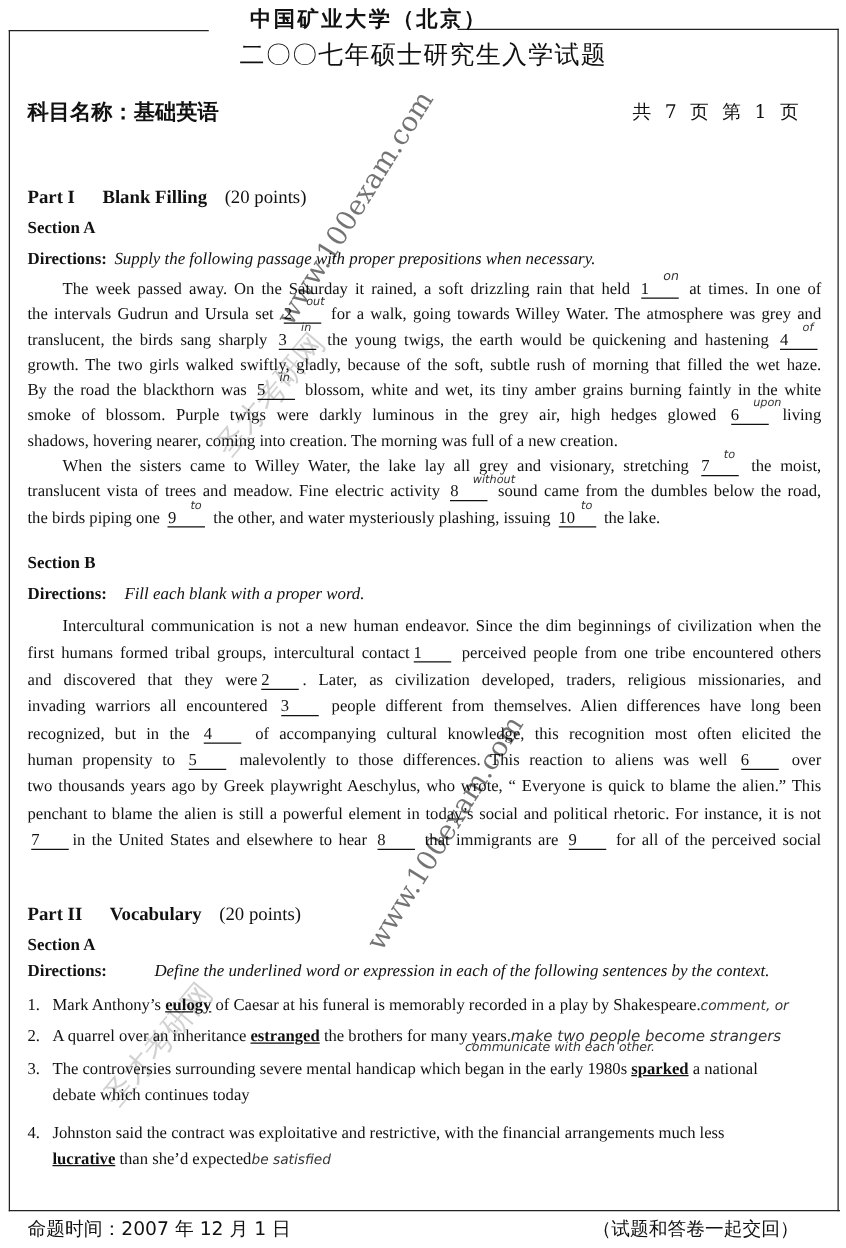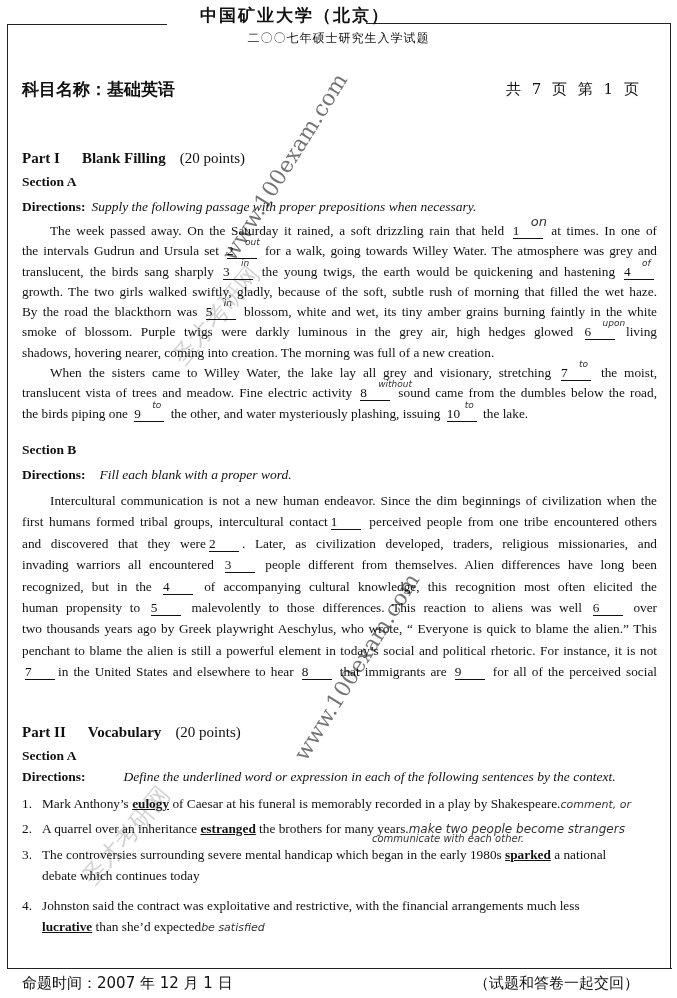--- a/index.html
+++ b/index.html
@@ -7,21 +7,21 @@
          font-family:"Liberation Serif", "DejaVu Serif", serif; color:#111; }
   .abs { position:absolute; }
   .frame-top-l { left:7px; top:24px; width:160px; border-top:1.5px solid #222; }
   .frame-top-r { left:366px; top:23px; width:305px; border-top:1.5px solid #222; }
   .frame-left { left:7px; top:24px; height:945px; border-left:1.5px solid #222; }
   .frame-right { left:670px; top:23px; height:946px; border-left:1.5px solid #222; }
   .frame-bottom { left:7px; top:968px; width:665px; border-top:1.5px solid #222; }
 
   .univ { left:0; width:590px; top:4px; text-align:center; font-size:17px; font-weight:bold; letter-spacing:2px;
           font-family:"DejaVu Serif", serif; }
-  .exam-title { left:0; width:677px; top:30px; text-align:center; font-size:12px; letter-spacing:1px;
+  .exam-title { left:0; width:677px; top:30px; text-align:center; font-size:20px; letter-spacing:1px;
           font-family:"DejaVu Sans", sans-serif; font-weight:normal; }
   .subject { left:22px; top:78px; font-size:17px; font-family:Liberation Mono, monospace; font-weight:bold; }
   .pages { left:506px; top:80px; font-size:15px; font-family:"DejaVu Serif", serif; word-spacing:6px; }
 
   .part-h { font-size:15px; font-weight:bold; }
   .part-h .pts { font-weight:normal; margin-left:14px; }
   .part-h .ttl { margin-left:22px; }
   .sec-h { font-size:13.5px; font-weight:bold; }
   .dir { font-size:13.5px;font-family:Liberation Serif, serif; }
   .dir b { font-weight:bold; }
@@ -54,21 +54,21 @@
 <div class="abs pages">共 7 页 第 1 页</div>
 
 <div class="abs part-h" style="left:22px; top:150px;">
   <span>Part I</span><span class="ttl">Blank Filling</span><span class="pts">(20 points)</span>
 </div>
 <div class="abs sec-h" style="left:22px; top:174px;">Section A</div>
 <div class="abs dir" style="left:22px; top:199px;">
   <b>Directions:</b><i>Supply the following passage with proper prepositions when necessary.</i>
 </div>
 <div class="abs para" style="top:221px;" id="p1a">
-    <div style="text-align: justify; text-align-last: justify;"><span class="indent"></span><span>The week passed away. On the Saturday it rained, a soft drizzling rain that held </span><span class="blank" style="position: relative;">1<span class="hand" style="position: absolute; left: 60%; top: -9px; font-size: 13px; white-space: nowrap;">on</span></span><span> at times. In one of</span></div>
+    <div style="text-align: justify; text-align-last: justify;"><span class="indent"></span><span>The week passed away. On the Saturday it rained, a soft drizzling rain that held </span><span class="blank" style="position: relative;">1<span class="hand" style="position: absolute; left: 60%; top: -9px; font-size: 10px; white-space: nowrap;">on</span></span><span> at times. In one of</span></div>
     <div style="text-align: justify; text-align-last: justify;"><span>the intervals Gudrun and Ursula set </span><span class="blank" style="position: relative;">2<span class="hand" style="position: absolute; left: 60%; top: -9px; font-size: 9px; white-space: nowrap;">out</span></span><span> for a walk, going towards Willey Water. The atmosphere was grey and</span></div>
     <div style="text-align: justify; text-align-last: justify;"><span>translucent, the birds sang sharply </span><span class="blank" style="position: relative;">3<span class="hand" style="position: absolute; left: 60%; top: -9px; font-size: 9px; white-space: nowrap;">in</span></span><span> the young twigs, the earth would be quickening and hastening </span><span class="blank" style="position: relative;">4<span class="hand" style="position: absolute; left: 60%; top: -9px; font-size: 9px; white-space: nowrap;">of</span></span></div>
     <div style="text-align: justify; text-align-last: justify;"><span>growth. The two girls walked swiftly, gladly, because of the soft, subtle rush of morning that filled the wet haze.</span></div>
     <div style="text-align: justify; text-align-last: justify;"><span>By the road the blackthorn was </span><span class="blank" style="position: relative;">5<span class="hand" style="position: absolute; left: 60%; top: -9px; font-size: 9px; white-space: nowrap;">in</span></span><span> blossom, white and wet, its tiny amber grains burning faintly in the white</span></div>
     <div style="text-align: justify; text-align-last: justify;"><span>smoke of blossom. Purple twigs were darkly luminous in the grey air, high hedges glowed </span><span class="blank" style="position: relative;">6<span class="hand" style="position: absolute; left: 60%; top: -9px; font-size: 9px; white-space: nowrap;">upon</span></span><span> living</span></div>
     <div style="text-align: right; text-align-last: left;"><span>shadows, hovering nearer, coming into creation. The morning was full of a new creation.</span></div>
     <div style="text-align: justify; text-align-last: justify;"><span class="indent"></span><span>When the sisters came to Willey Water, the lake lay all grey and visionary, stretching </span><span class="blank" style="position: relative;">7<span class="hand" style="position: absolute; left: 60%; top: -9px; font-size: 9px; white-space: nowrap;">to</span></span><span> the moist,</span></div>
     <div style="text-align: justify; text-align-last: justify;"><span>translucent vista of trees and meadow. Fine electric activity </span><span class="blank" style="position: relative;">8<span class="hand" style="position: absolute; left: 60%; top: -9px; font-size: 9px; white-space: nowrap;">without</span></span><span> sound came from the dumbles below the road,</span></div>
     <div style="text-align: left; text-align-last: left;"><span>the birds piping one </span><span class="blank" style="position: relative;">9<span class="hand" style="position: absolute; left: 60%; top: -9px; font-size: 9px; white-space: nowrap;">to</span></span><span> the other, and water mysteriously plashing, issuing </span><span class="blank" style="position: relative;">10<span class="hand" style="position: absolute; left: 60%; top: -9px; font-size: 9px; white-space: nowrap;">to</span></span><span> the lake.</span></div>
   </div>

